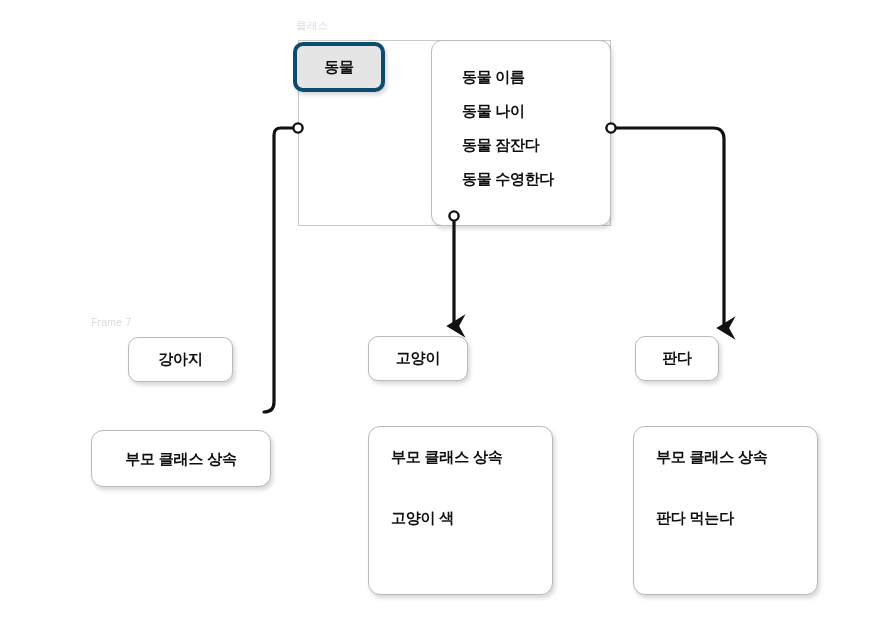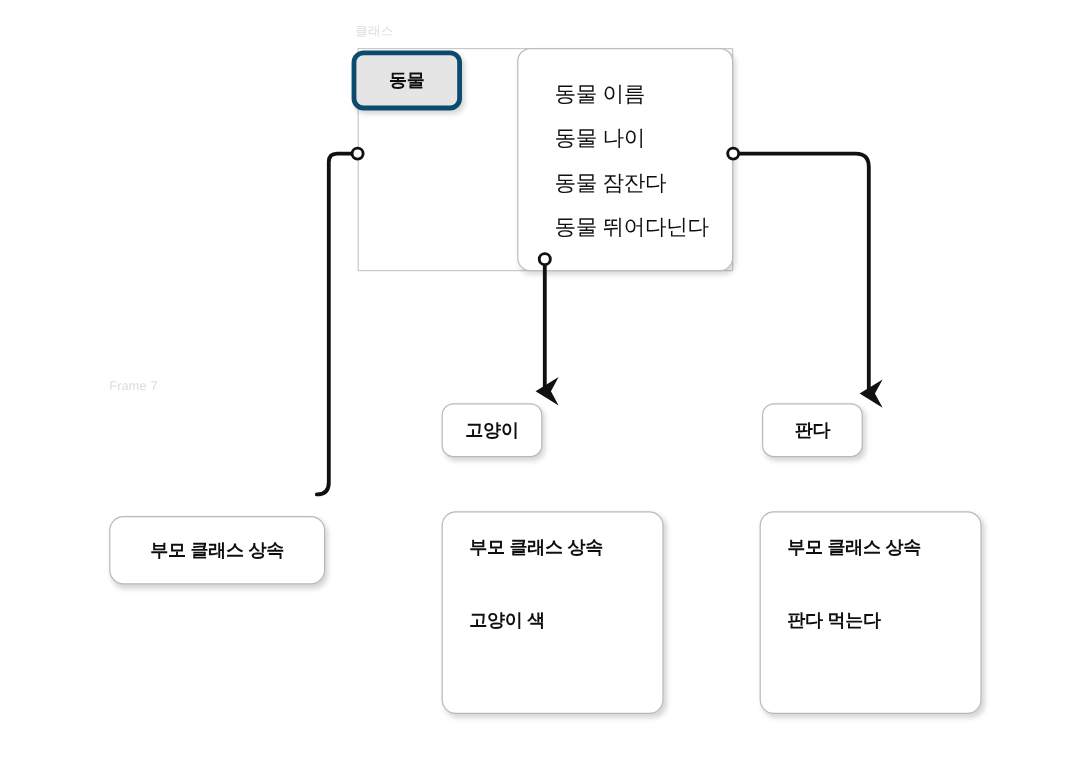--- a/index.html
+++ b/index.html
@@ -65,22 +65,22 @@
   .attrbox{
     position:absolute;
     background:#ffffff;
     border:1px solid #bdbdbd;
     border-radius:11px;
     box-shadow:2px 3px 4px rgba(0,0,0,0.14);
     box-sizing:border-box;
     padding:28px 0 0 30px;
   }
   .attrbox .ln{
-    font-weight:normal;
-    font-size:18px;
+    font-weight:bold;
+    font-size:15px;
     color:#0f0f0f;
     line-height:1;
     letter-spacing:-0.3px;
   }
   .attrbox .ln + .ln{margin-top:19px;}
 
   
   .titlechip{
     position:absolute;
     background:#e5e5e5;
@@ -104,27 +104,28 @@
   <div class="framelabel" style="left:283px;top:19px;">클래스</div>
 
   <div class="classframe" style="left:285px;top:40px;width:313px;height:186px;"></div>
 
   <div class="titlechip" style="left:280px;top:42px;width:92px;height:50px;">동물</div>
 
   <div class="attrbox" style="left:418px;top:40px;width:180px;height:186px;">
     <div class="ln">동물 이름</div>
     <div class="ln">동물 나이</div>
     <div class="ln">동물 잠잔다</div>
-    <div class="ln">동물 뛰어다닌다</div>
+    <div class="ln">동물 수영한다</div>
   </div>
 
   <div class="framelabel" style="left:78px;top:316px;">Frame 7</div>
 
+  <div class="node" style="left:115px;top:337px;width:105px;height:45px;">강아지</div>
 
-  <div class="node" style="left:355px;top:336px;width:84px;height:45px;">고양이</div>
+  <div class="node" style="left:355px;top:336px;width:100px;height:45px;">고양이</div>
 
   <div class="node" style="left:622px;top:336px;width:84px;height:45px;">판다</div>
 
   <div class="node detail" style="left:78px;top:430px;width:180px;height:57px;padding-top:0;display:flex;align-items:center;justify-content:center;padding-left:0;">
     <div class="ln">부모 클래스 상속</div>
   </div>
 
   <div class="node detail" style="left:355px;top:426px;width:185px;height:169px;">
     <div class="ln">부모 클래스 상속</div>
     <div class="gap"></div>

